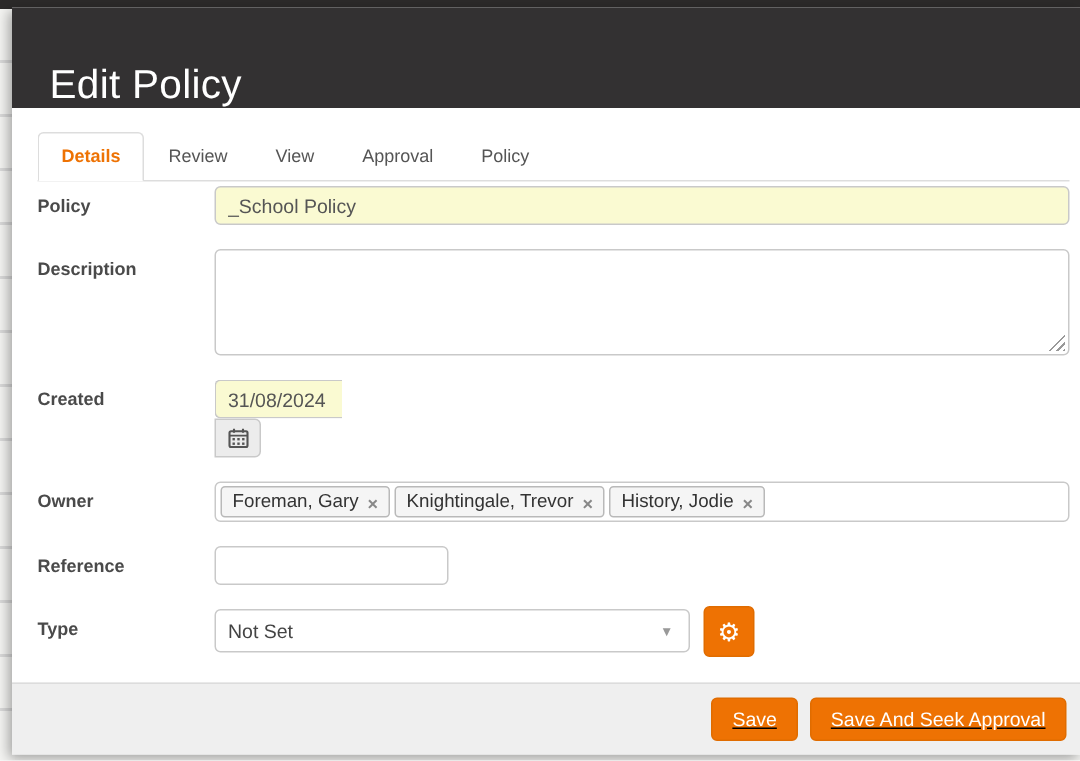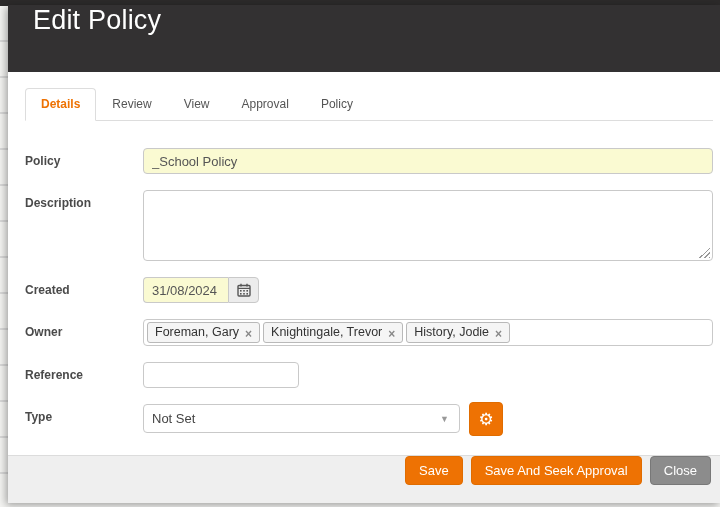--- a/index.html
+++ b/index.html
@@ -19,25 +19,25 @@
     background: #2c2a2a;
   }
   .modal {
     position: absolute; left: 8px; top: 5px; width: 712px; height: 498px;
     background: #fff;
     box-shadow: -2px 2px 8px rgba(0,0,0,0.35);
     display: flex; flex-direction: column;
   }
   .modal-header {
     flex: 0 0 67px; background: #333132;
-    display: flex; align-items: flex-start; padding-left: 25px;
+    display: flex; align-items: flex-end; padding-left: 25px;
   }
   .modal-title { color: #fff; font-size: 27px; font-weight: 400; letter-spacing: .2px; }
   .modal-body { flex: 1 1 auto; padding: 16px 7px 0 17px; background: #fff; overflow: hidden; }
-  .tabs { display: flex; border-bottom: 1px solid #ddd; margin-bottom: 27px; }
+  .tabs { display: flex; border-bottom: 1px solid #ddd; margin-bottom: 3px; }
   .tab {
     padding: 8px 15px 9px 15px; font-size: 12px; color: #555;
     cursor: pointer; position: relative; margin-bottom: -1px;
     border: 1px solid transparent;
   }
   .tab.active {
     color: #ee7203; font-weight: bold;
     background: #fff; border: 1px solid #ddd; border-bottom: 1px solid #fff;
     border-radius: 4px 4px 0 0;
   }
@@ -59,21 +59,21 @@
     width: 100%; height: 71px; border: 1px solid #c9c9c9; border-radius: 4px;
     resize: none; font-family: "Liberation Sans", sans-serif; font-size: 13px;
     color: #555; padding: 6px 8px; outline: none; display: block;
   }
   .resize-grip {
     position: absolute; right: 3px; bottom: 3px; width: 11px; height: 11px;
     background:
       linear-gradient(135deg, transparent 0 50%, #999 50% 57%, transparent 57% 72%, #999 72% 79%, transparent 79% 93%, #999 93% 100%);
     cursor: nwse-resize;
   }
-  .input-group { display: flex; }
+  .input-group { display: flex; flex-direction: column; }
   .input-group .text-input {
     width: 85px; border-radius: 4px 0 0 4px; border-right: none;
   }
   .input-addon {
     width: 31px; height: 26px; background: #ececec; border: 1px solid #c9c9c9;
     border-radius: 0 4px 4px 0; display: flex; align-items: center; justify-content: center;
     cursor: pointer;
   }
   .owner-box {
     width: 100%; min-height: 27px; border: 1px solid #c9c9c9; border-radius: 4px;
@@ -95,22 +95,22 @@
   }
   .select-caret { font-size: 9px; color: #999; }
   .gear-btn {
     width: 34px; height: 34px; margin-left: 9px; margin-top: -2px;
     background: #ee7203; border: 1px solid #e06c00; border-radius: 4px;
     color: #fff; display: flex; align-items: center; justify-content: center;
     font-size: 17px; cursor: pointer;
   }
   .modal-footer {
     flex: 0 0 48px; background: #efefef; border-top: 1px solid #dcdcdc;
-    display: flex; align-items: flex-start; justify-content: flex-end;
-    gap: 8px; padding-right: 9px;
+    display: flex; align-items: center; justify-content: flex-end;
+    gap: 8px; padding-right: 9px; text-decoration: underline;
   }
   .btn {
     height: 29px; padding: 0 13px; border-radius: 4px; font-size: 13px;
     color: #fff; cursor: pointer; font-family: "Liberation Sans", sans-serif;
     display: inline-flex; align-items: center;
   }
   .btn-orange { background: #ee7203; border: 1px solid #e06c00; }
   .btn-gray { background: #8c8c8c; border: 1px solid #787878; }
 </style>
 </head>
@@ -213,16 +213,15 @@
           <span>⚙</span>
         </div>
       </div>
     </div>
 
   </div>
 
   <div class="modal-footer">
     <div class="btn btn-orange">Save</div>
     <div class="btn btn-orange">Save And Seek Approval</div>
-    <div class="btn btn-gray">Close</div>
   </div>
 
 </div>
 
 </body></html>

